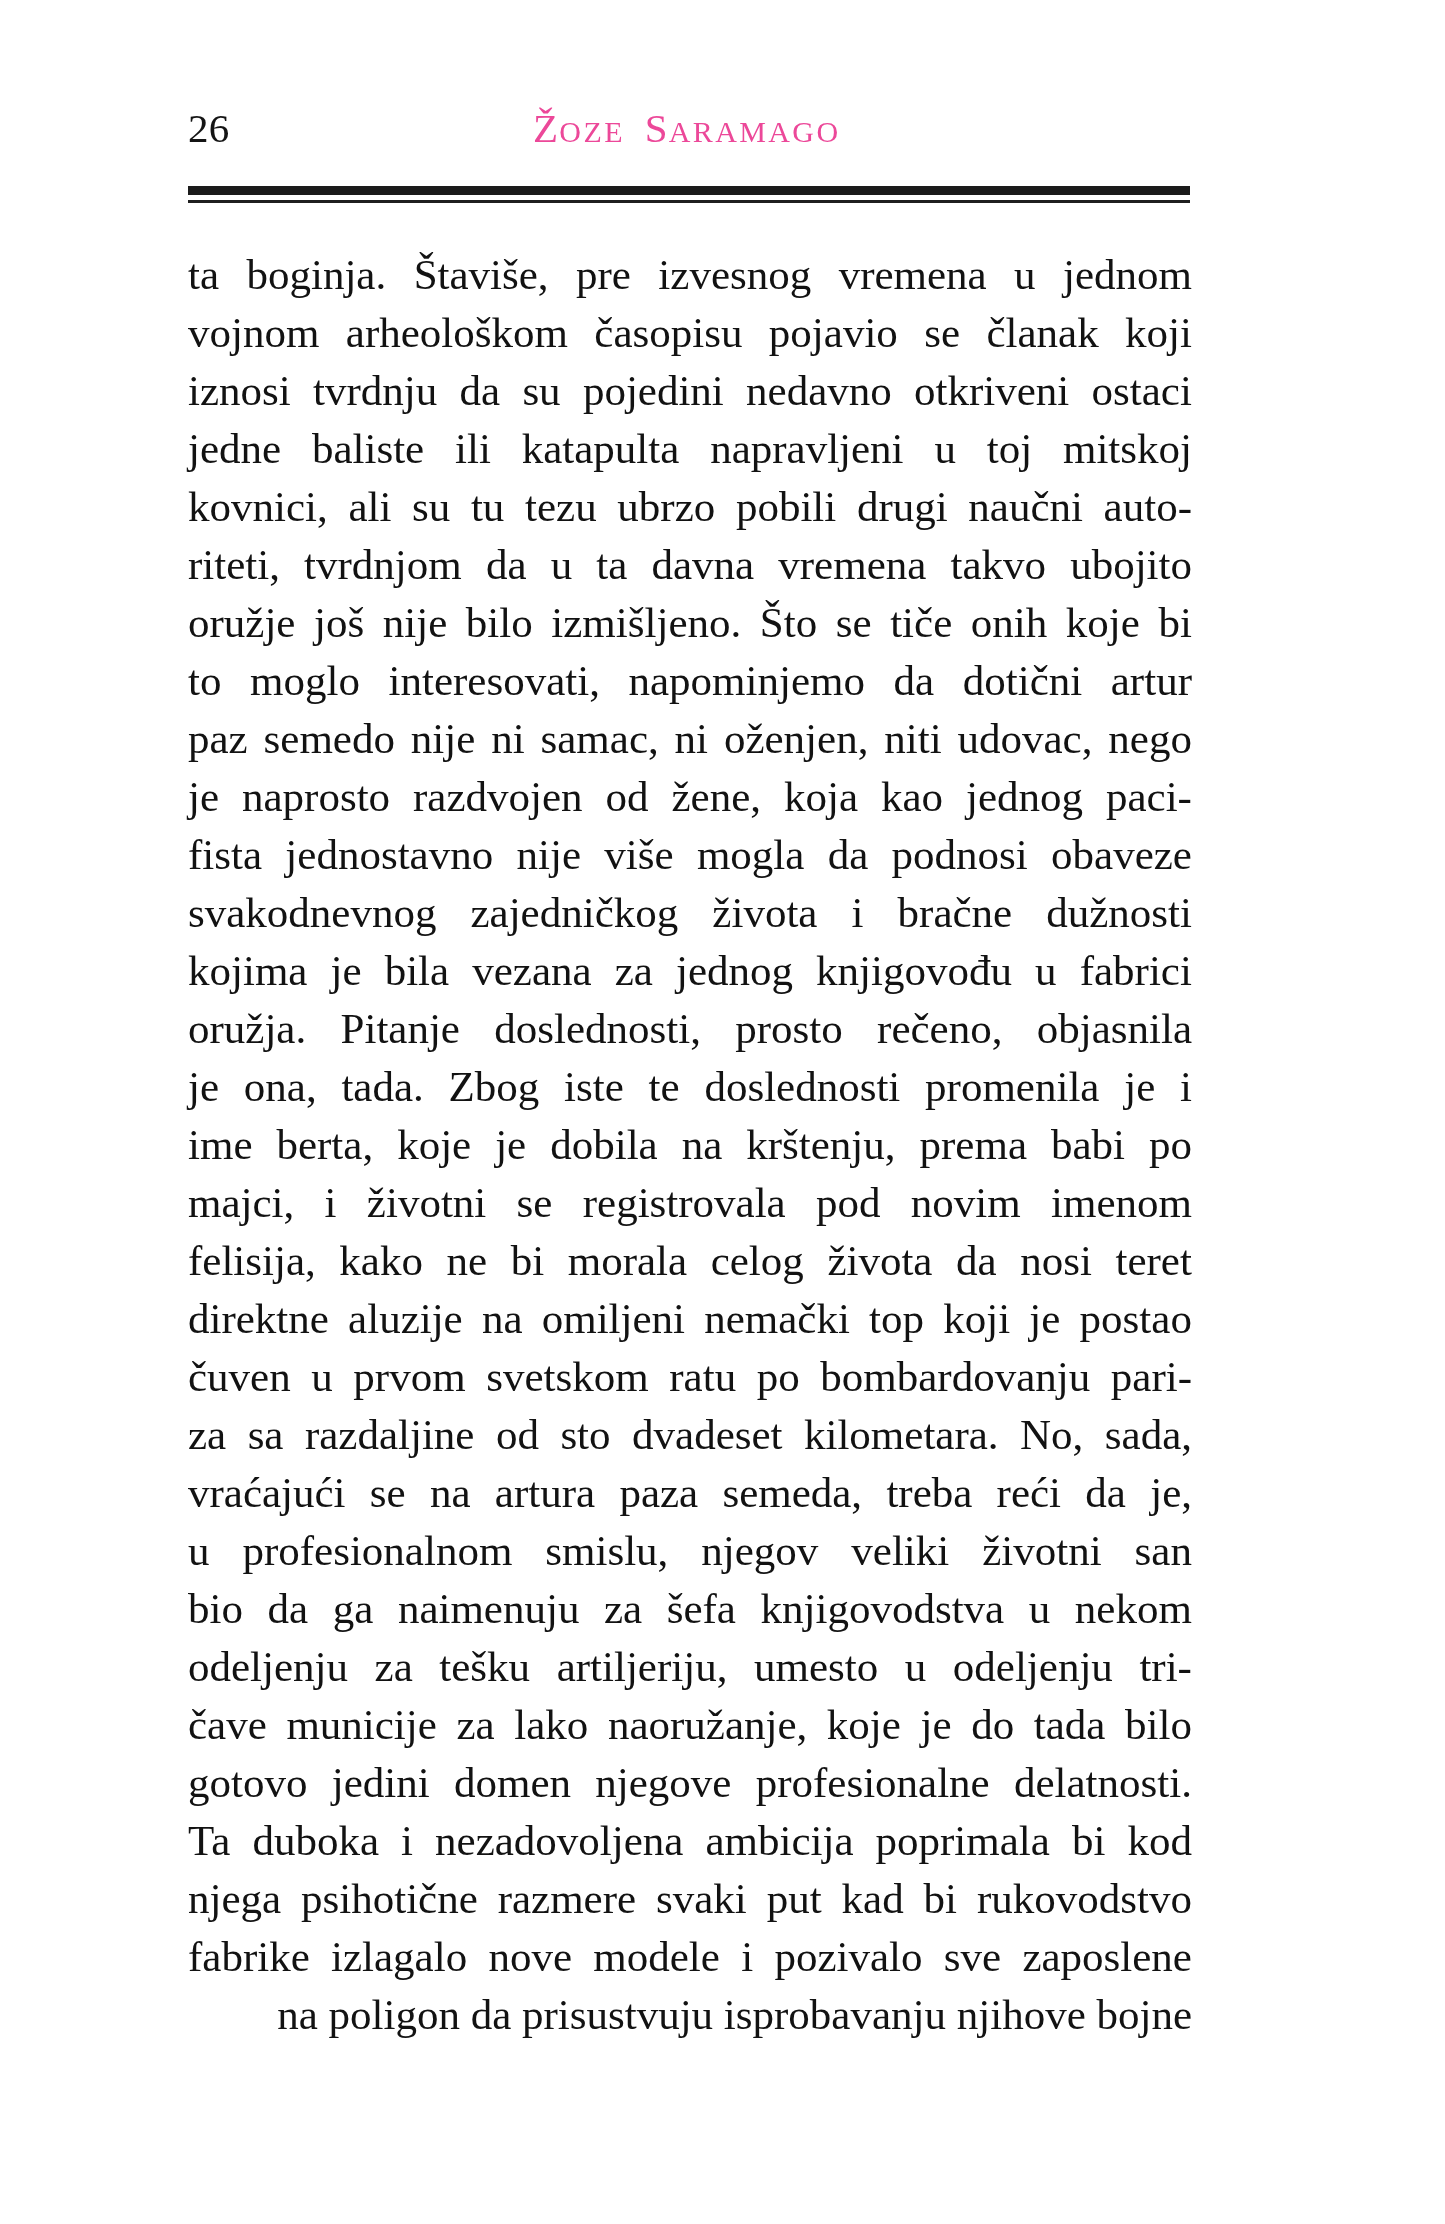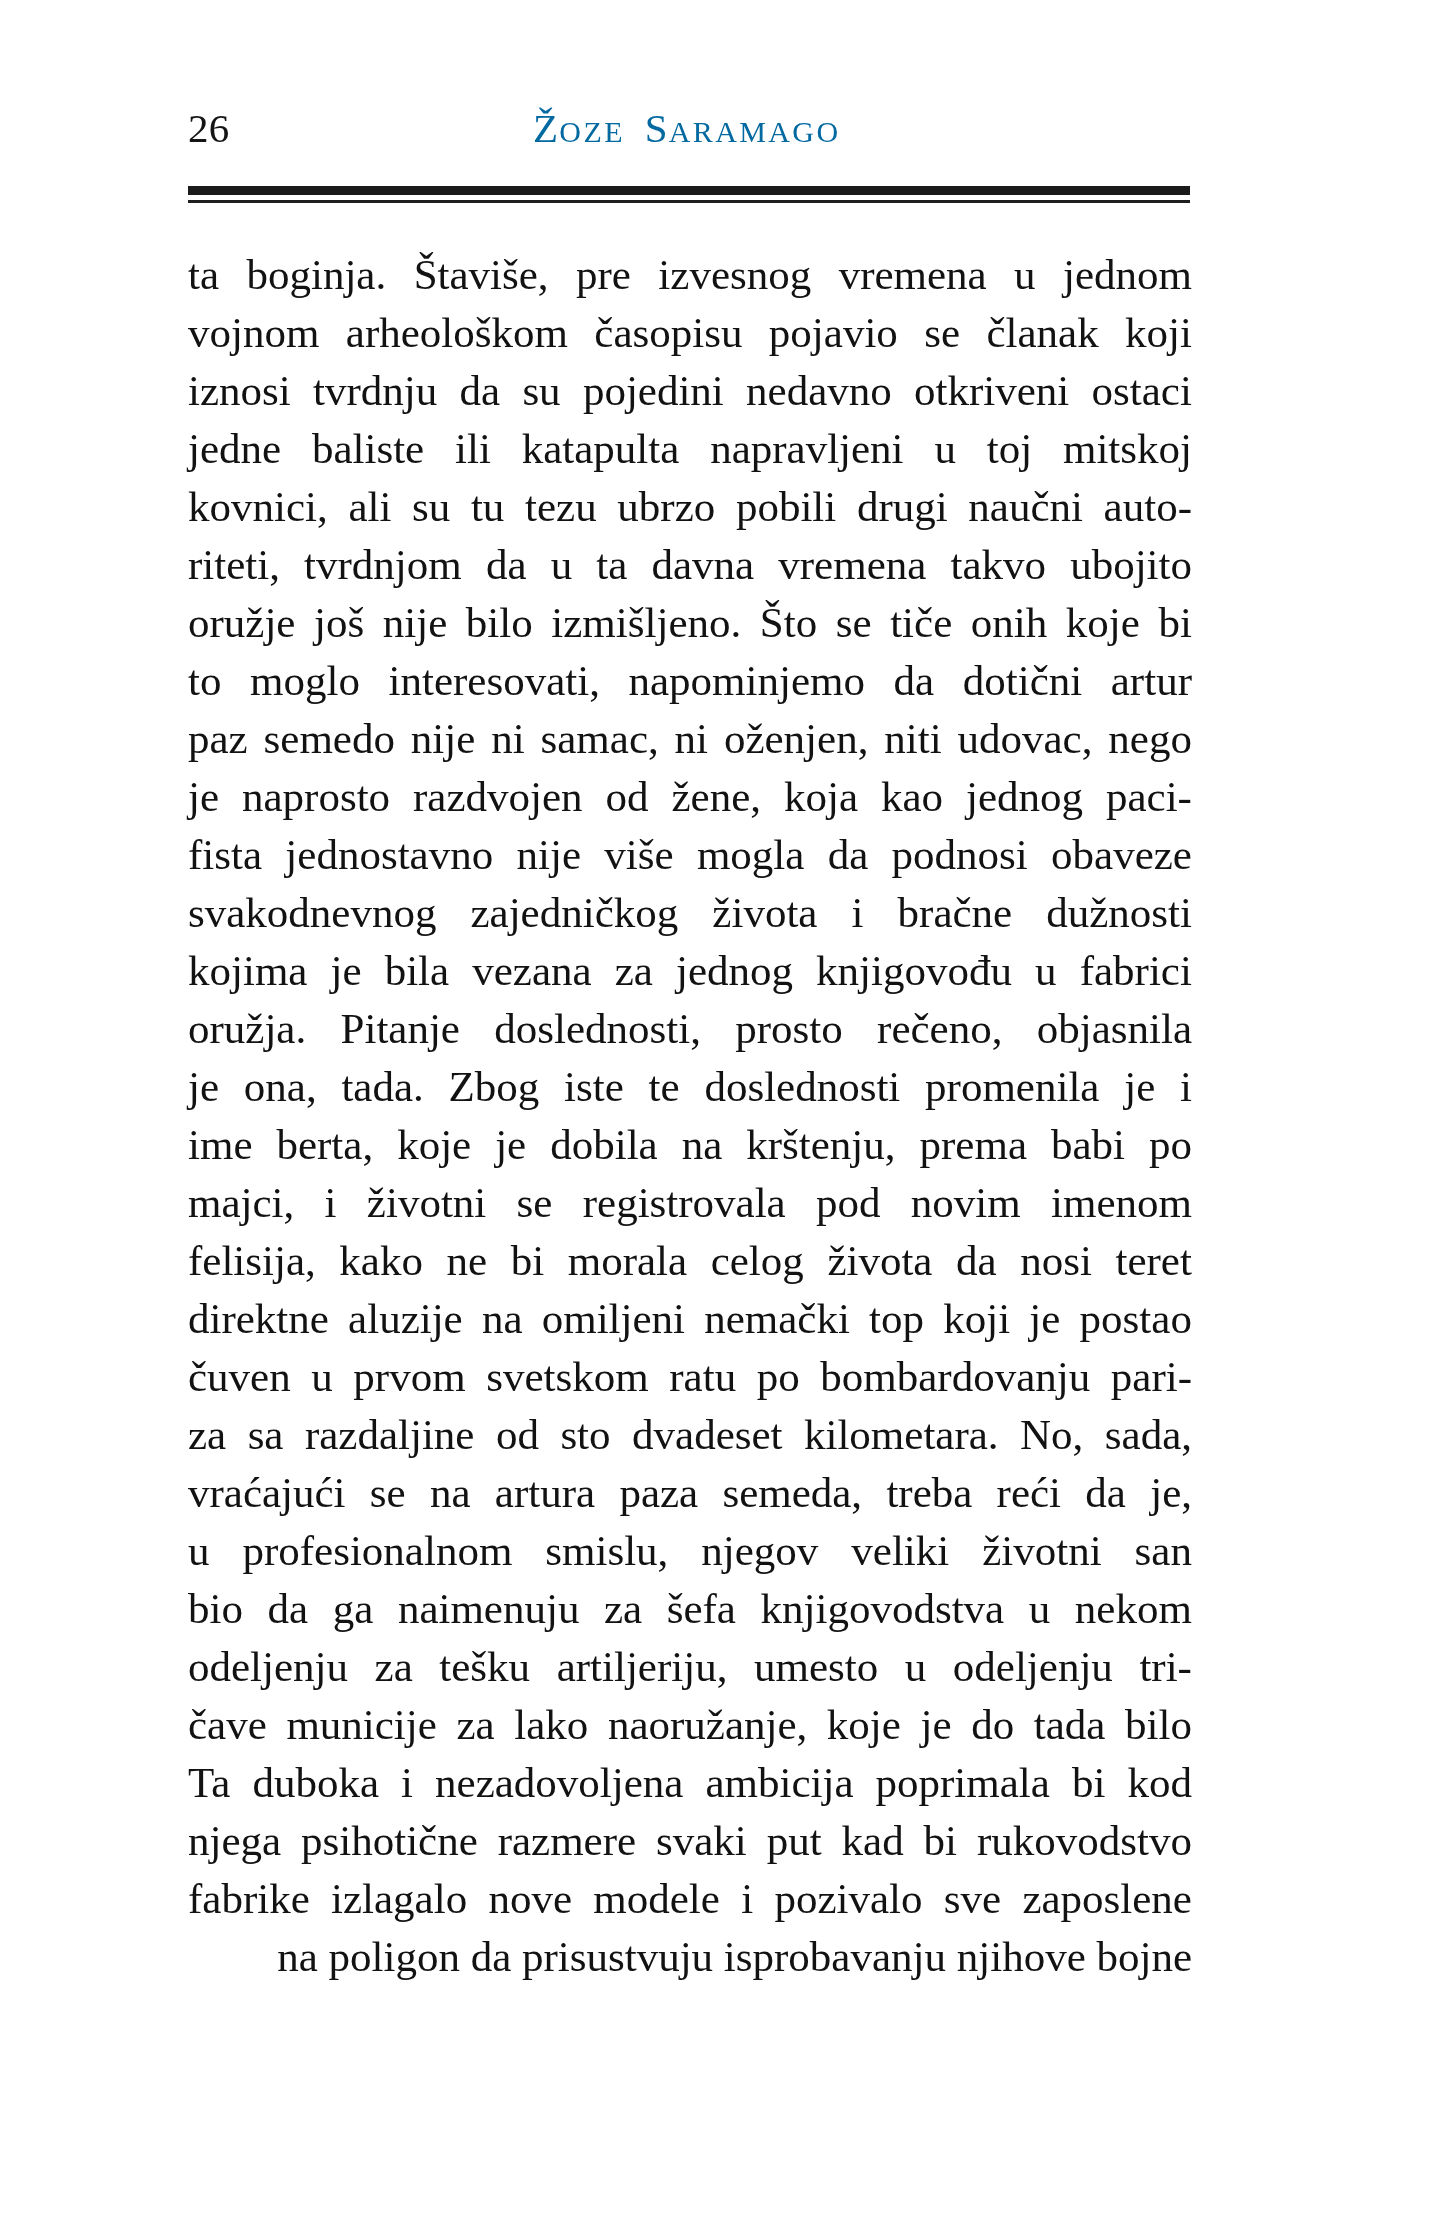--- a/index.html
+++ b/index.html
@@ -38,21 +38,21 @@
   }
   .head-title-wrap {
     flex: 1 1 auto;
     display: flex;
     justify-content: center;
     padding-right: 46px;
   }
   .head-title {
     font-size: 30px;
     line-height: 1;
-    color: #0369a1;
+    color: #ec4899;
     letter-spacing: 2.4px;
     white-space: nowrap;
   }
   .head-title .cap {
     font-size: 41px;
     letter-spacing: 1.2px;
   }
 
   
   .rule-group {
@@ -396,20 +396,28 @@
         <span>za</span>
         <span>lako</span>
         <span>naoružanje,</span>
         <span>koje</span>
         <span>je</span>
         <span>do</span>
         <span>tada</span>
         <span>bilo</span>
       </div>
       <div class="text-line justify">
+        <span>gotovo</span>
+        <span>jedini</span>
+        <span>domen</span>
+        <span>njegove</span>
+        <span>profesionalne</span>
+        <span>delatnosti.</span>
+      </div>
+      <div class="text-line justify">
         <span>Ta</span>
         <span>duboka</span>
         <span>i</span>
         <span>nezadovoljena</span>
         <span>ambicija</span>
         <span>poprimala</span>
         <span>bi</span>
         <span>kod</span>
       </div>
       <div class="text-line justify">

